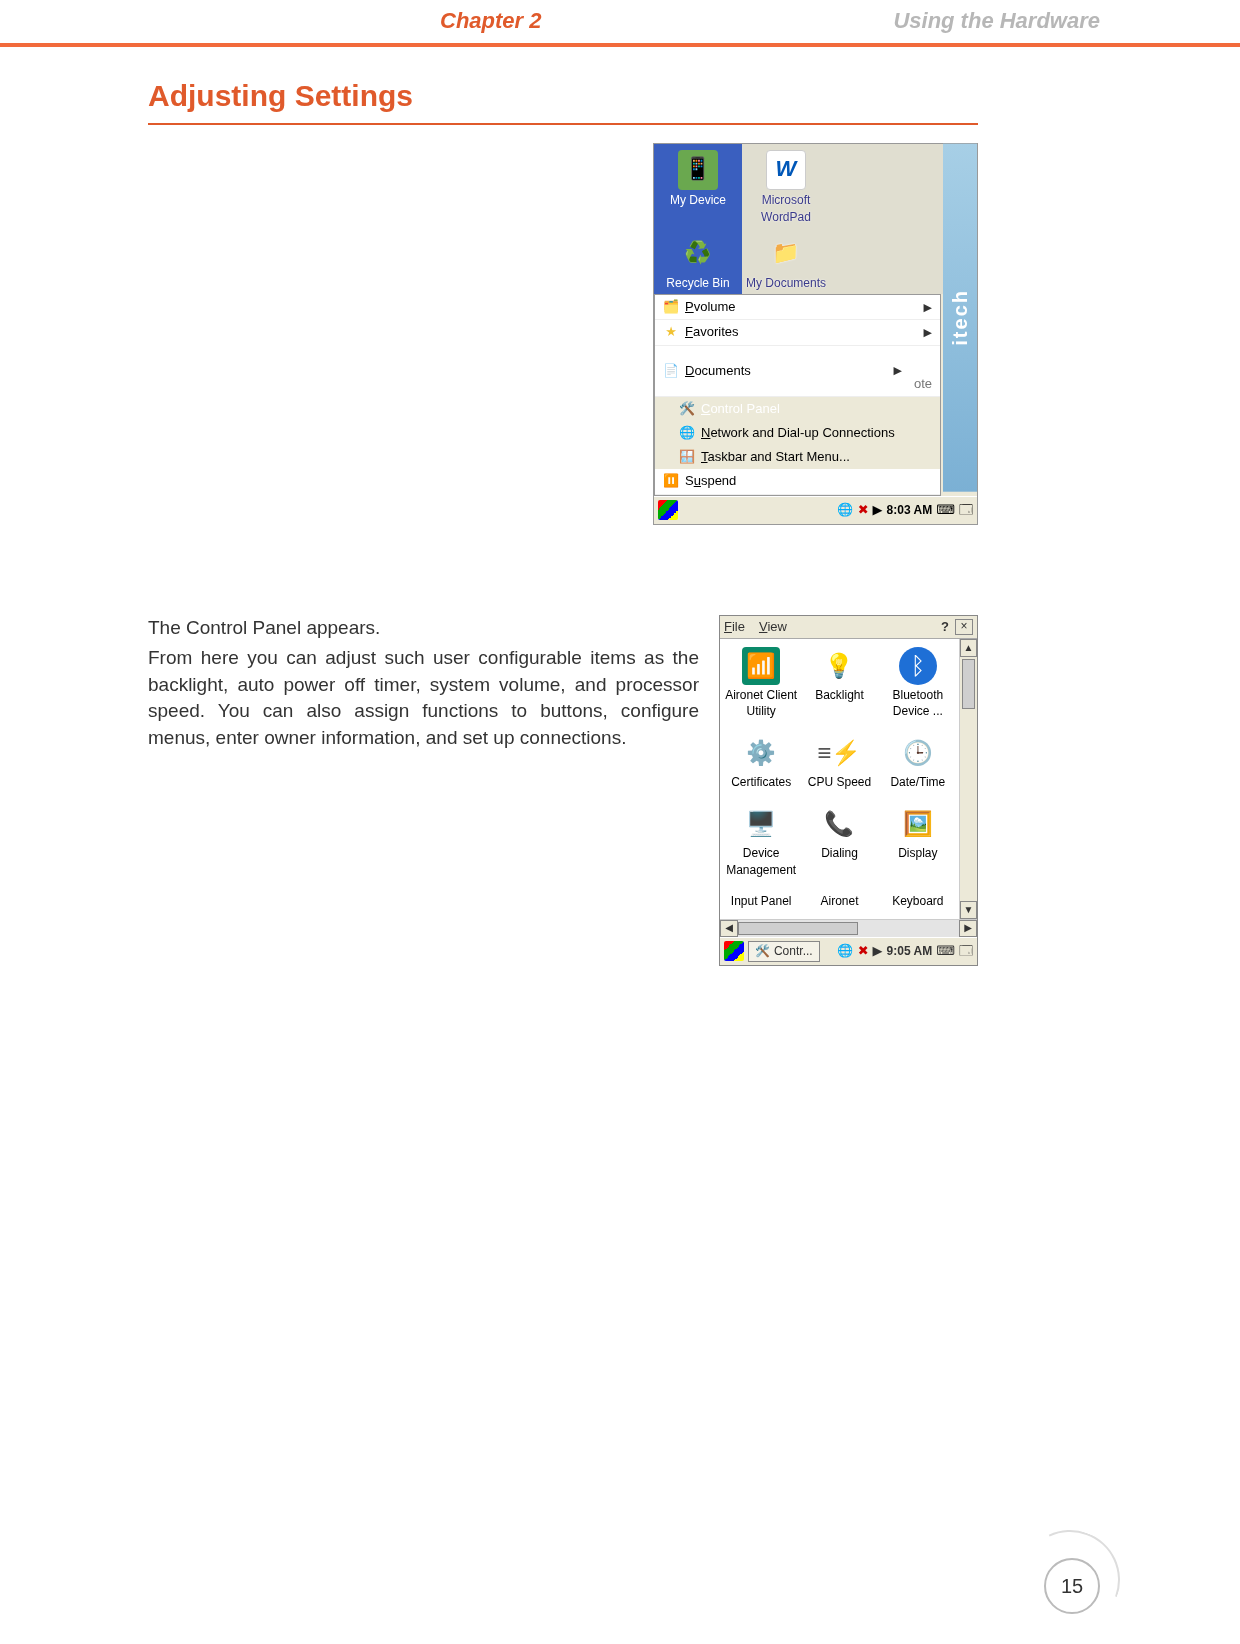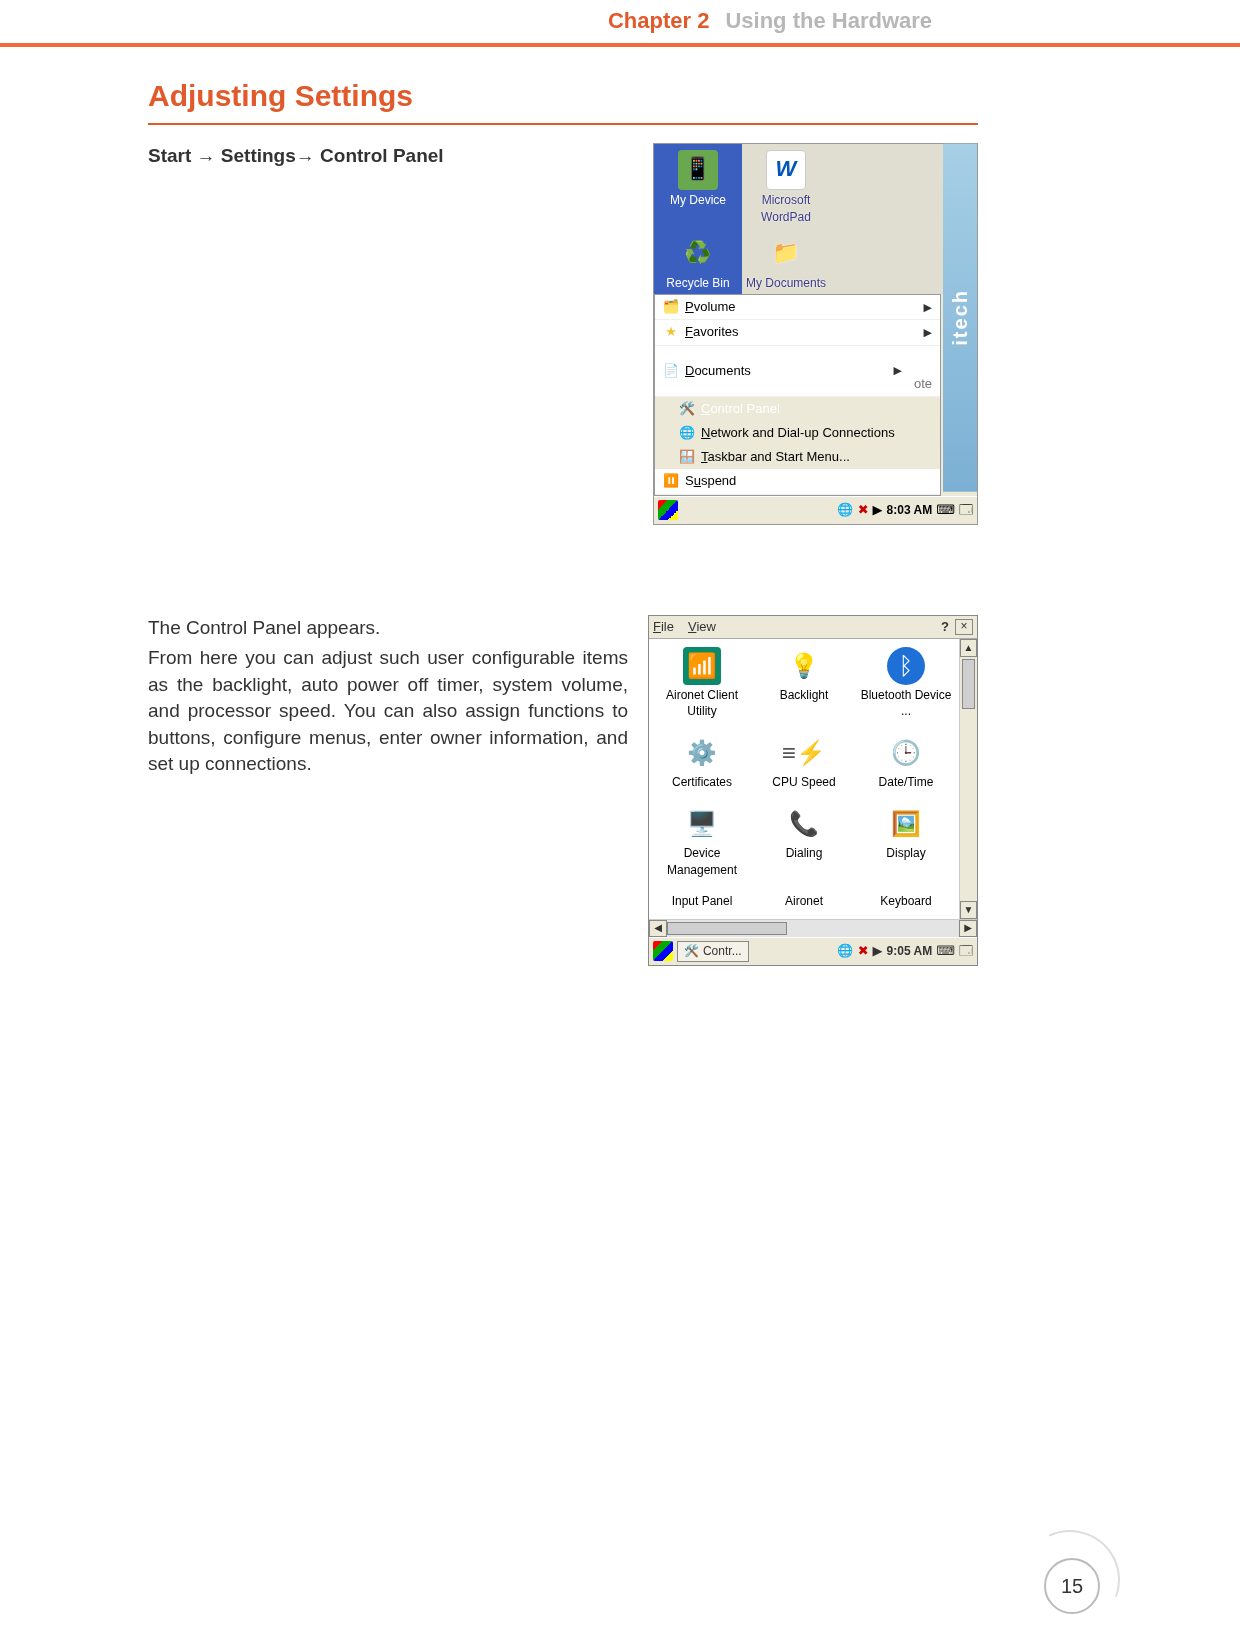--- a/index.html
+++ b/index.html
@@ -15,22 +15,23 @@
   }
   .header-line { padding-top: 6px; }
   .header-text {
     text-align: center;
     font-family: Arial, sans-serif;
     font-weight: bold;
     font-size: 22px;
     padding-right: 140px;
     padding-left: 440px;
     display: flex;
-    justify-content: center;
+    justify-content: space-between;
     gap: 16px;
+    font-style: italic;
   }
   .chap-num { color: #e05a2b; }
   .chap-title { color: #b7b7b7; }
   .orange-rule {
     height: 4px;
     background: #f26a3b;
     margin-top: 6px;
   }
   .content {
     width: 830px;
@@ -137,21 +138,21 @@
     display: inline-block;
     background:
       linear-gradient(135deg,#f00 0 25%,#0a0 25% 50%,#00f 50% 75%,#ff0 75% 100%);
     border-radius: 2px;
   }
   .tray-icons { margin-left: auto; display: flex; gap: 4px; align-items: center; }
   .tray-icons .t { font-size: 13px; }
 
   
   .pda2 {
-    width: 330px;
+    width: 259px;
     border: 1px solid #888;
     background: #0f172a;
     font-family: Tahoma, Arial, sans-serif;
     font-size: 12px;
     position: relative;
   }
   .menubar {
     display: flex;
     align-items: center;
     background: #ece9d8;
@@ -255,21 +256,20 @@
   <div class="orange-rule"></div>
 </div>
 
 <div class="content">
   <div class="section-title">Adjusting Settings</div>
   <div class="section-rule"></div>
 
 
   <div class="block">
     <div class="block-text">
-      <p class="access-para bold">Start → Settings→ Control Panel</p>
     </div>
 
     <div class="pda1">
       <div class="brand-strip">itech</div>
 
       <div class="desk-row">
         <div class="desk-cell sel">
           <div class="dicon" style="background:#6aa84f;">📱</div>
           <span>My Device</span>
         </div>

